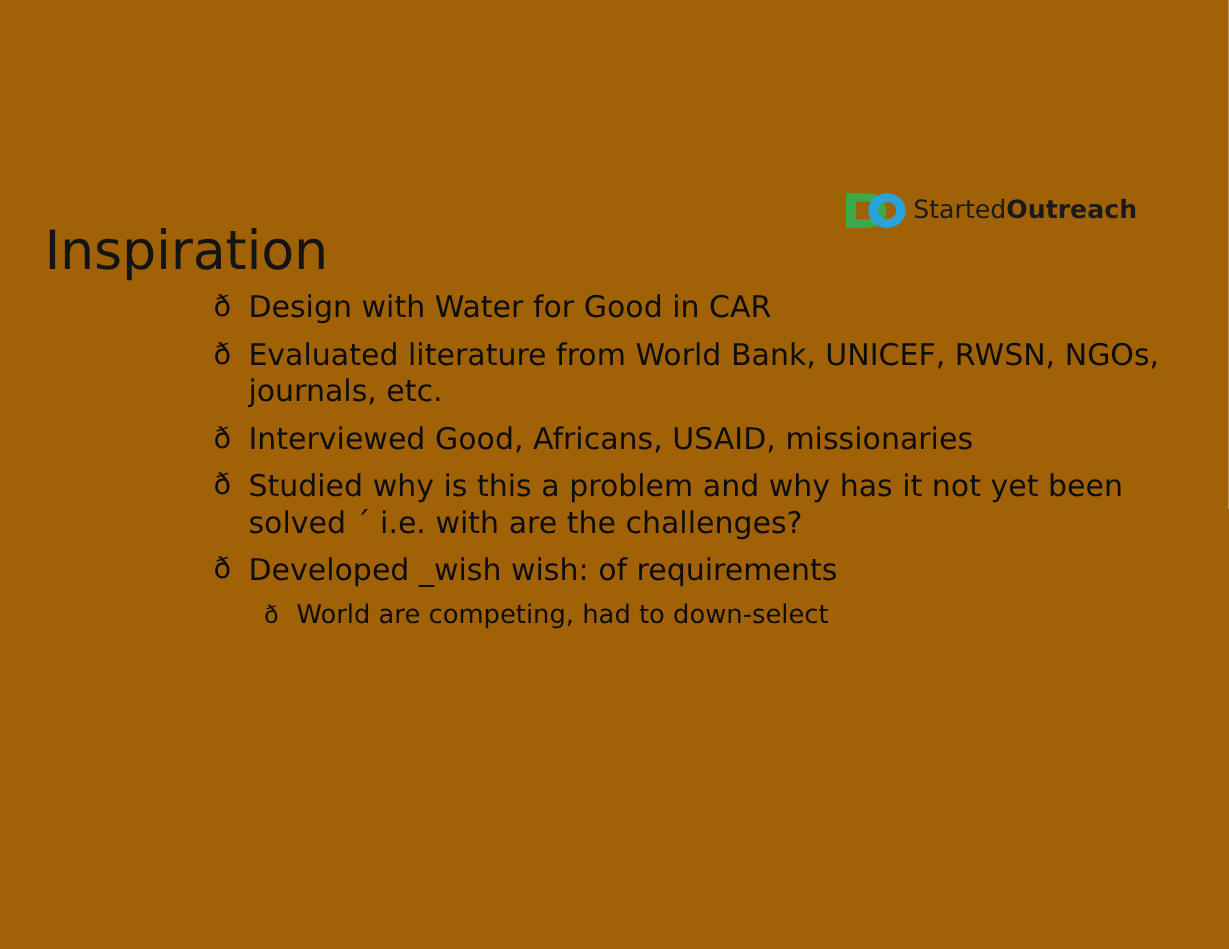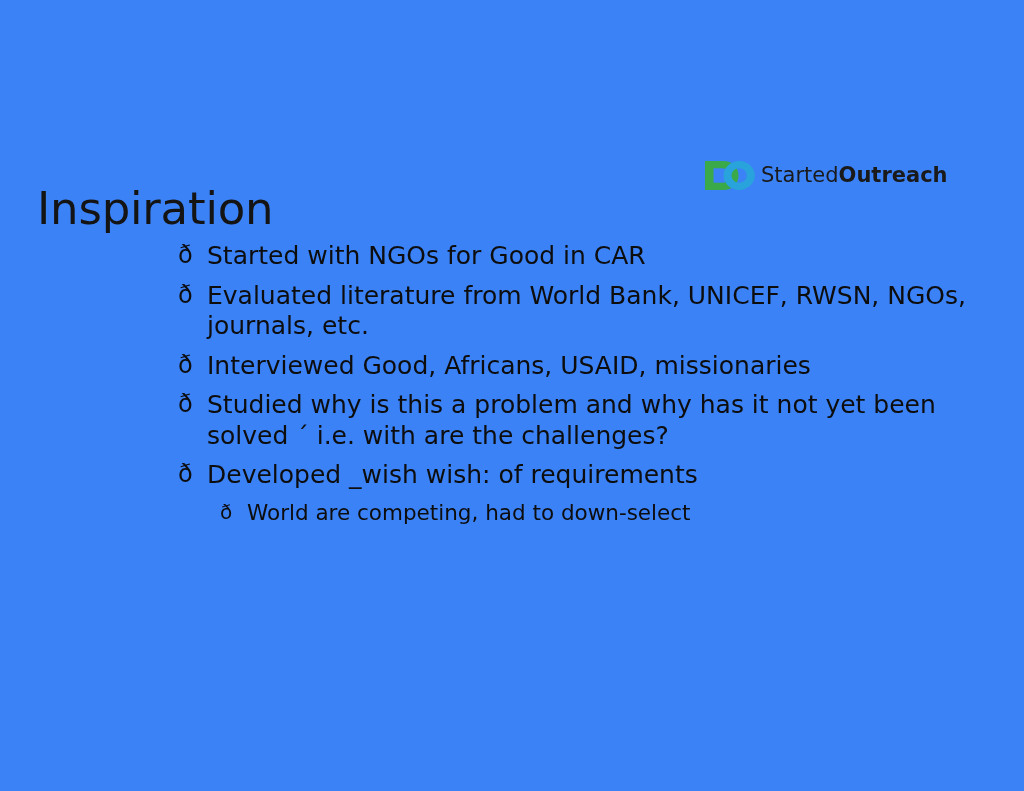--- a/index.html
+++ b/index.html
@@ -9,21 +9,21 @@
   }
   body {
     font-family: "Liberation Sans", sans-serif;
     -webkit-font-smoothing: antialiased;
   }
 
   .slide {
     position: relative;
     width: 1024px;
     height: 791px;
-    background: #3b82f6;
+    background: #a16207;
     overflow: hidden;
   }
 
   
   .slide-title {
     position: absolute;
     left: 37px;
     top: 155px;
     font-family: "DejaVu Sans", sans-serif;
     font-size: 45px;
@@ -127,21 +127,21 @@
                M36.2 8.3 C31.8 8.3 28.6 11.5 28.6 15.5 C28.6 19.5 31.8 22.7 36.2 22.7
                C40.6 22.7 43.8 19.5 43.8 15.5 C43.8 11.5 40.6 8.3 36.2 8.3 Z" fill="#29A3DC" fill-rule="evenodd"></path>
     </svg>
     <div class="logo-text"><span class="lt-light">Started</span><span class="lt-bold">Outreach</span></div>
   </div>
 
   <div class="body-list">
 
     <div class="bullet-row level-1">
       <span class="bullet-glyph">ð</span>
-      <span class="bullet-text">Started with NGOs for Good in CAR</span>
+      <span class="bullet-text">Design with Water for Good in CAR</span>
     </div>
 
     <div class="bullet-row level-1">
       <span class="bullet-glyph">ð</span>
       <span class="bullet-text">Evaluated literature from World Bank, UNICEF, RWSN, NGOs, journals, etc.</span>
     </div>
 
     <div class="bullet-row level-1">
       <span class="bullet-glyph">ð</span>
       <span class="bullet-text">Interviewed Good, Africans, USAID, missionaries</span>

